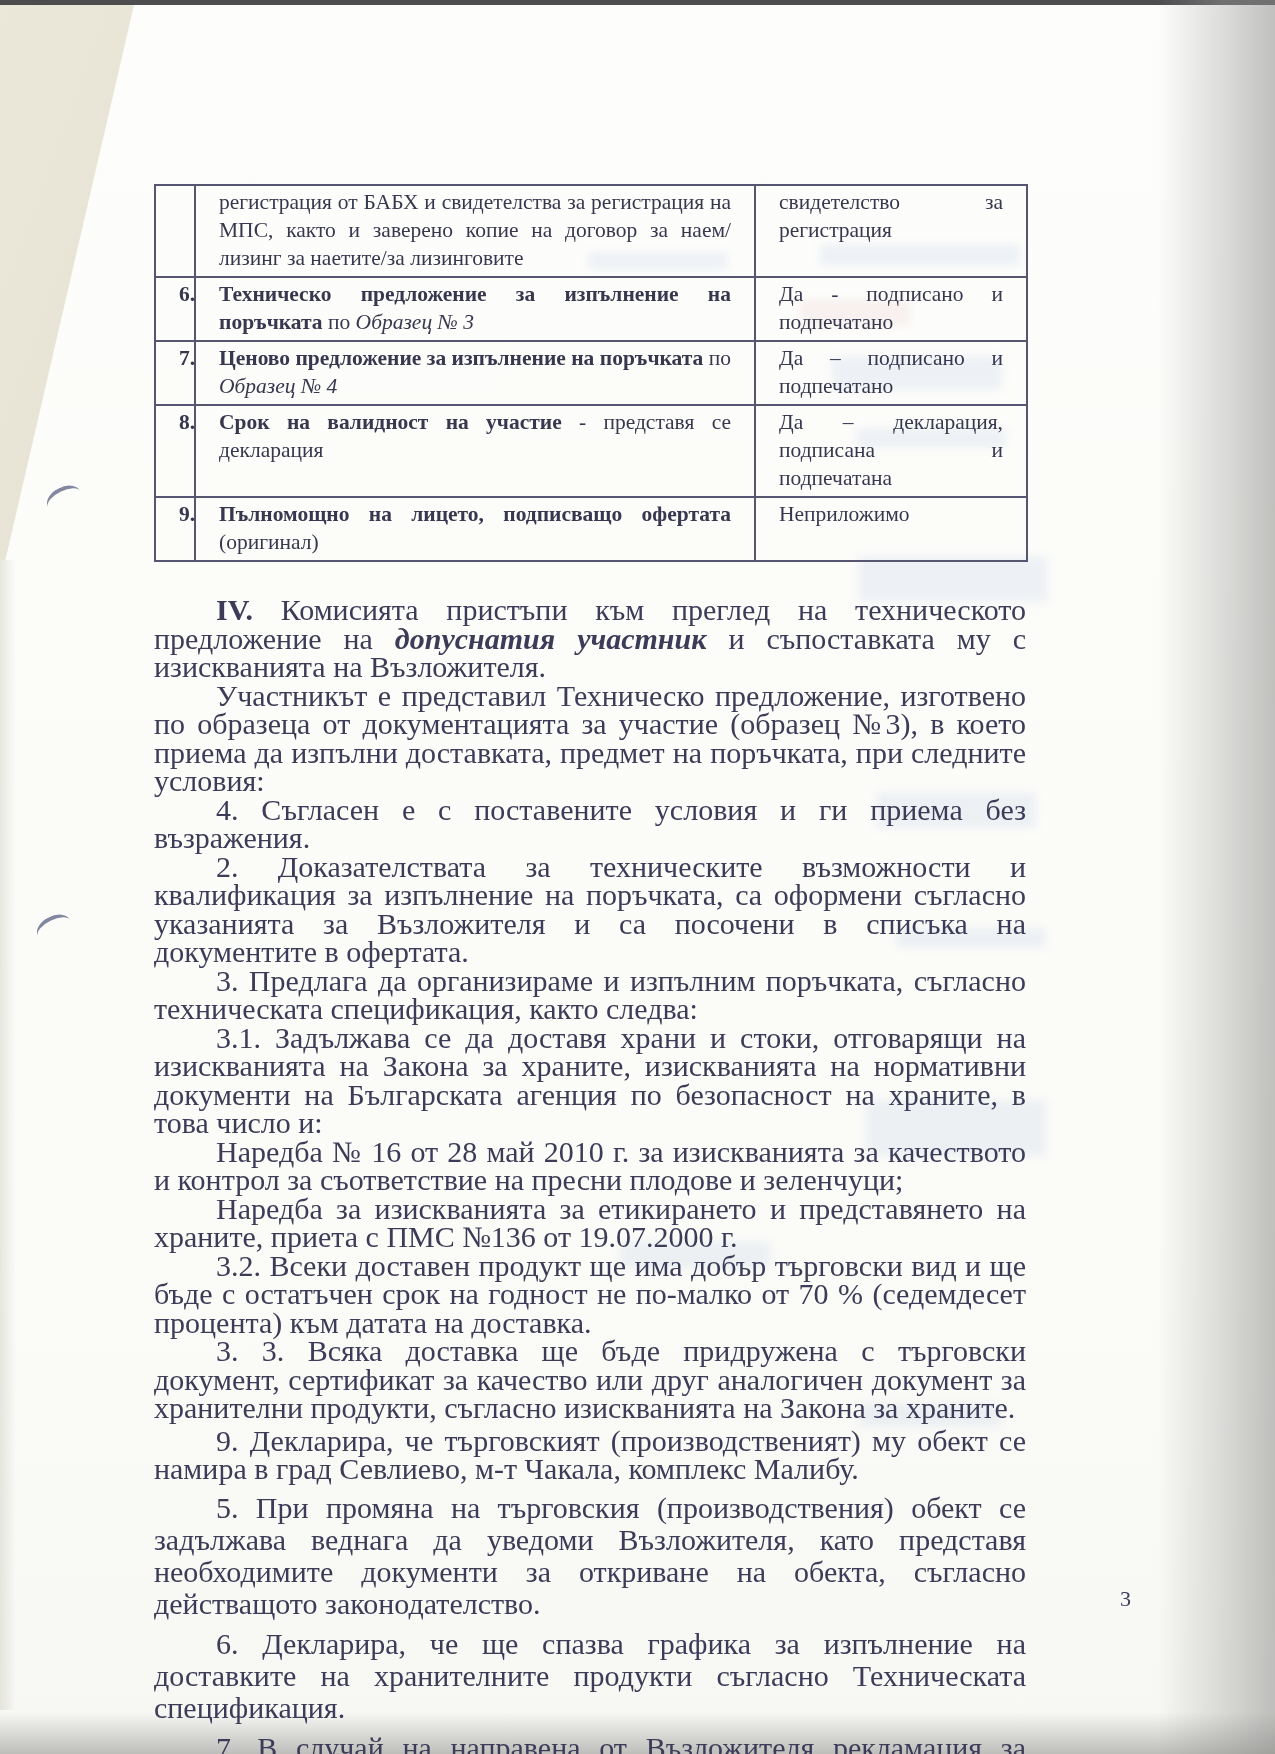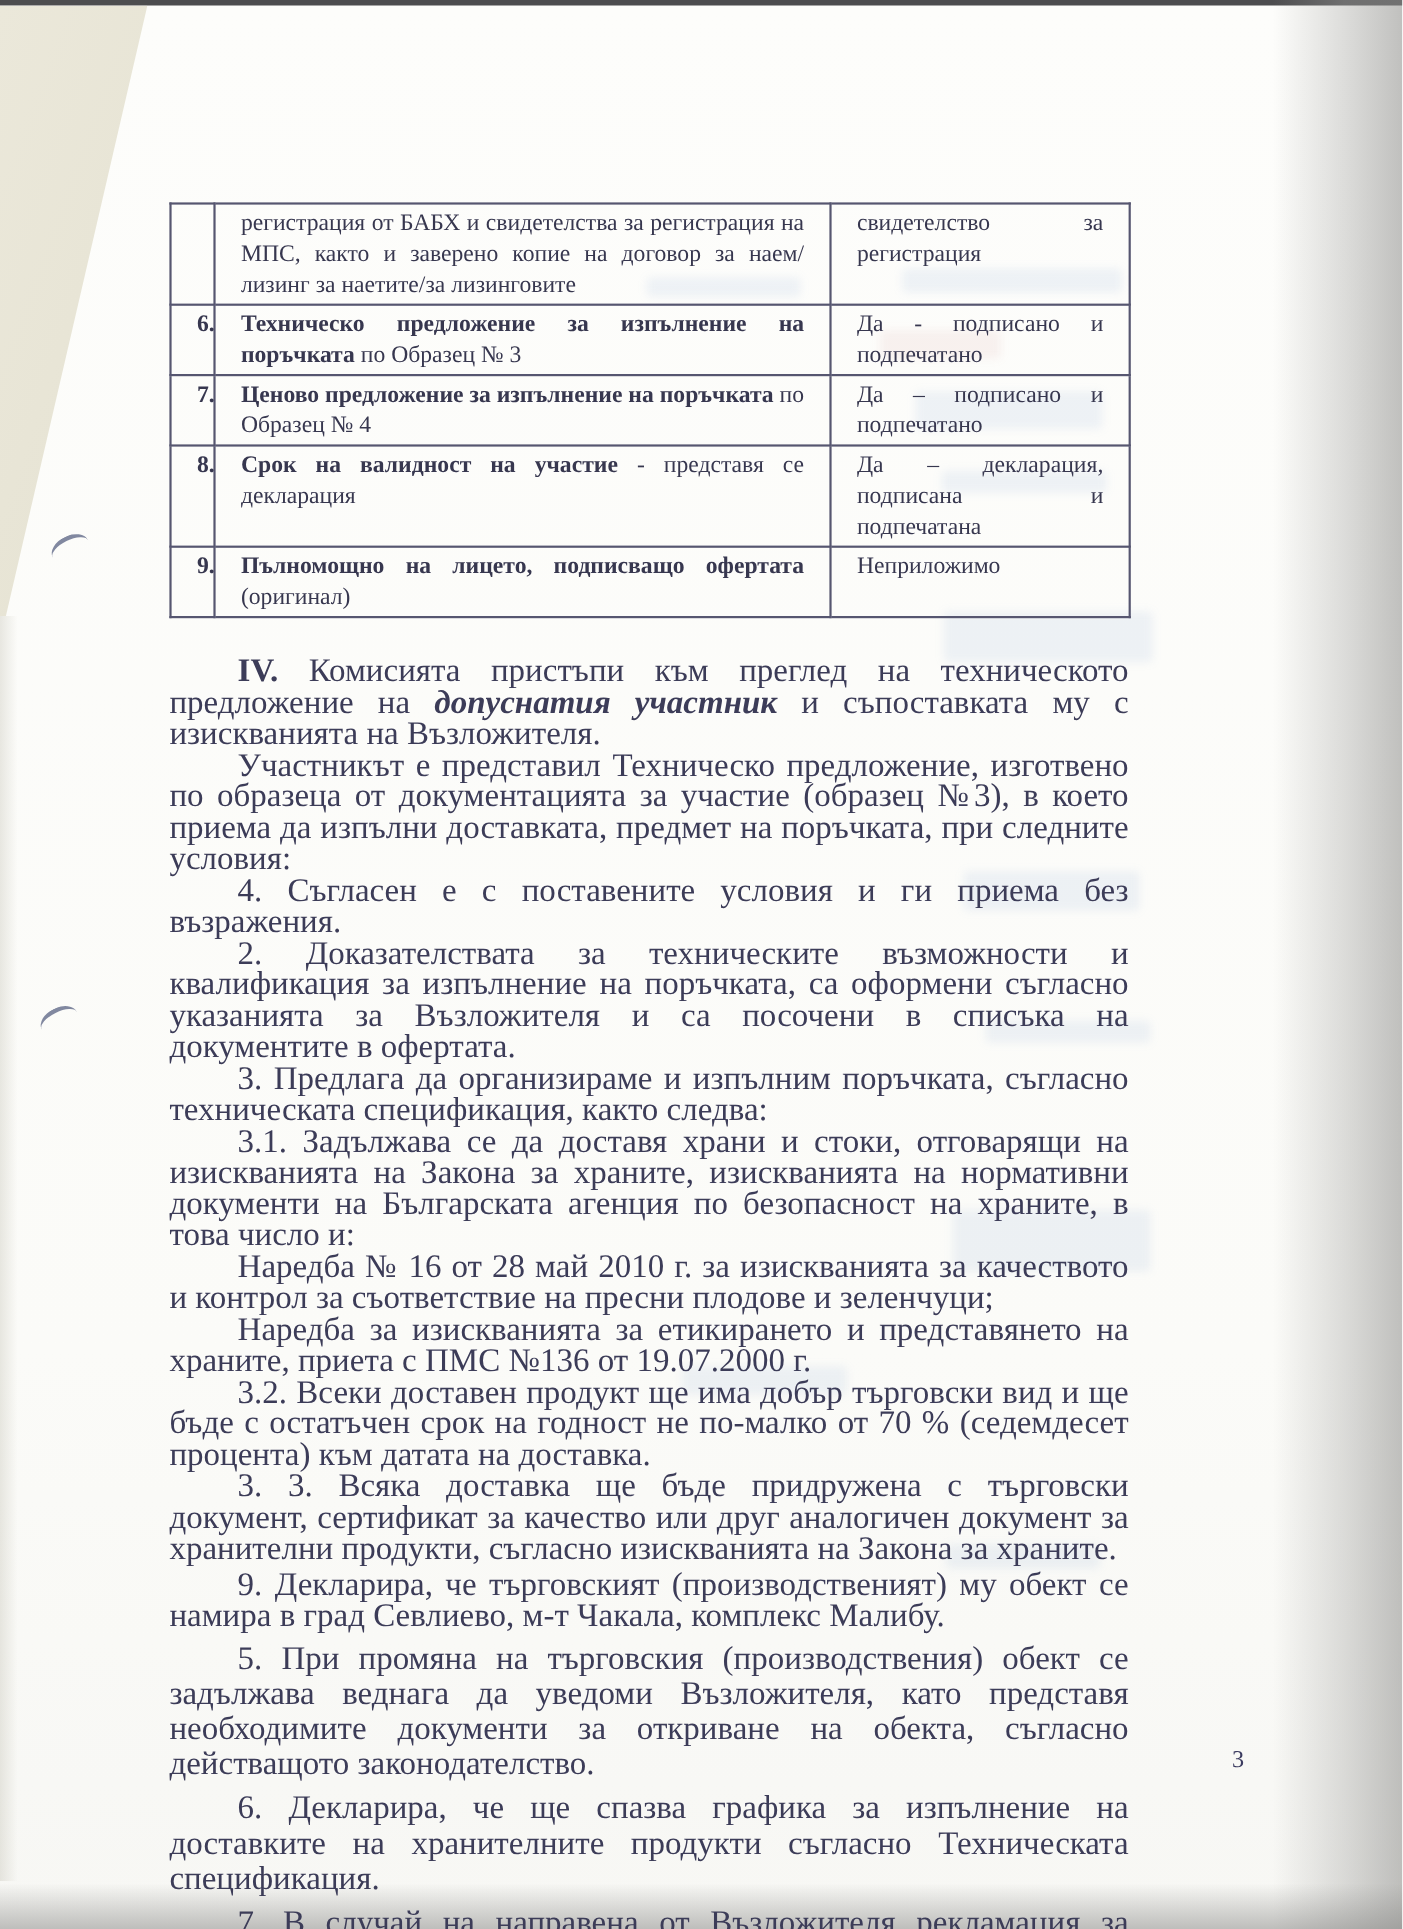--- a/index.html
+++ b/index.html
@@ -51,21 +51,21 @@
     width:872px;border-collapse:collapse;table-layout:fixed;
     font-size:21.5px;line-height:28px;
   }
   table.doc-table td{
     border:2px solid #565670;vertical-align:top;
     padding:2px 23px 4px;text-align:justify;color:#37374f;
   }
   td.num-cell{padding:2px 2px 2px 9px;font-weight:bold;text-align:left;}
   td.answer-cell{color:#3b3b58;font-family:Liberation Serif, serif;}
   .desc-bold{font-weight:bold;}
-  .desc-italic{}
+  .desc-italic{font-style:italic;}
 
   .text-block{margin-top:34px;font-size:30px;line-height:28.5px;text-align:justify;color:#3c3c58;}
   .text-block p{margin:0;text-indent:62px;}
   .text-block p.loose{line-height:32px;margin-top:8px;}
   .text-block p.gap-sm{margin-top:4px;}
   .numeral{font-weight:bold;}
   .emph{font-weight:bold;font-style:italic;}
 
   .page-number{
     position:absolute;left:1120px;top:1586px;

